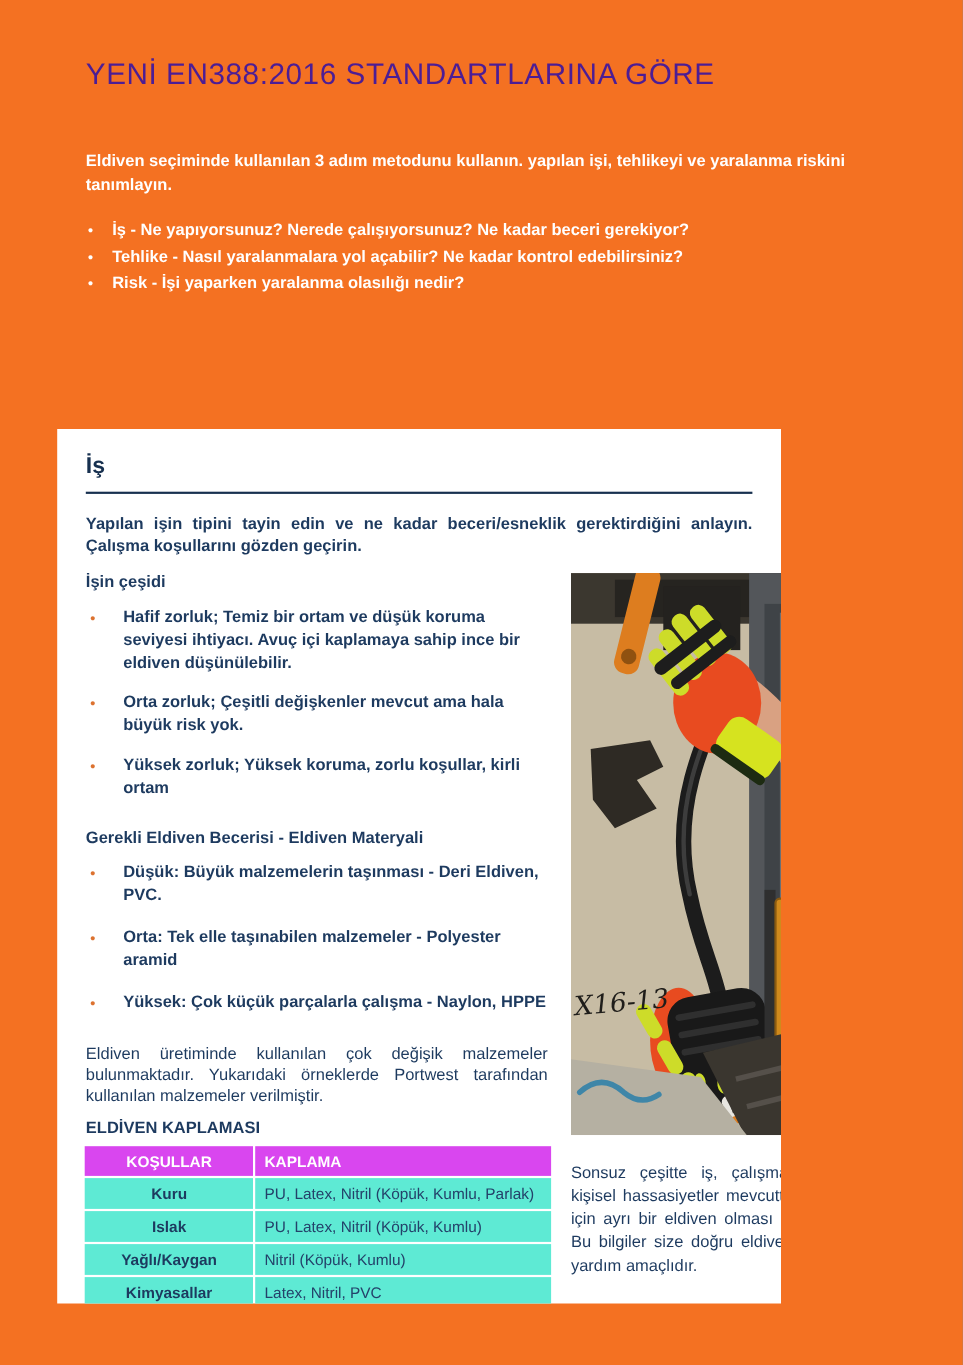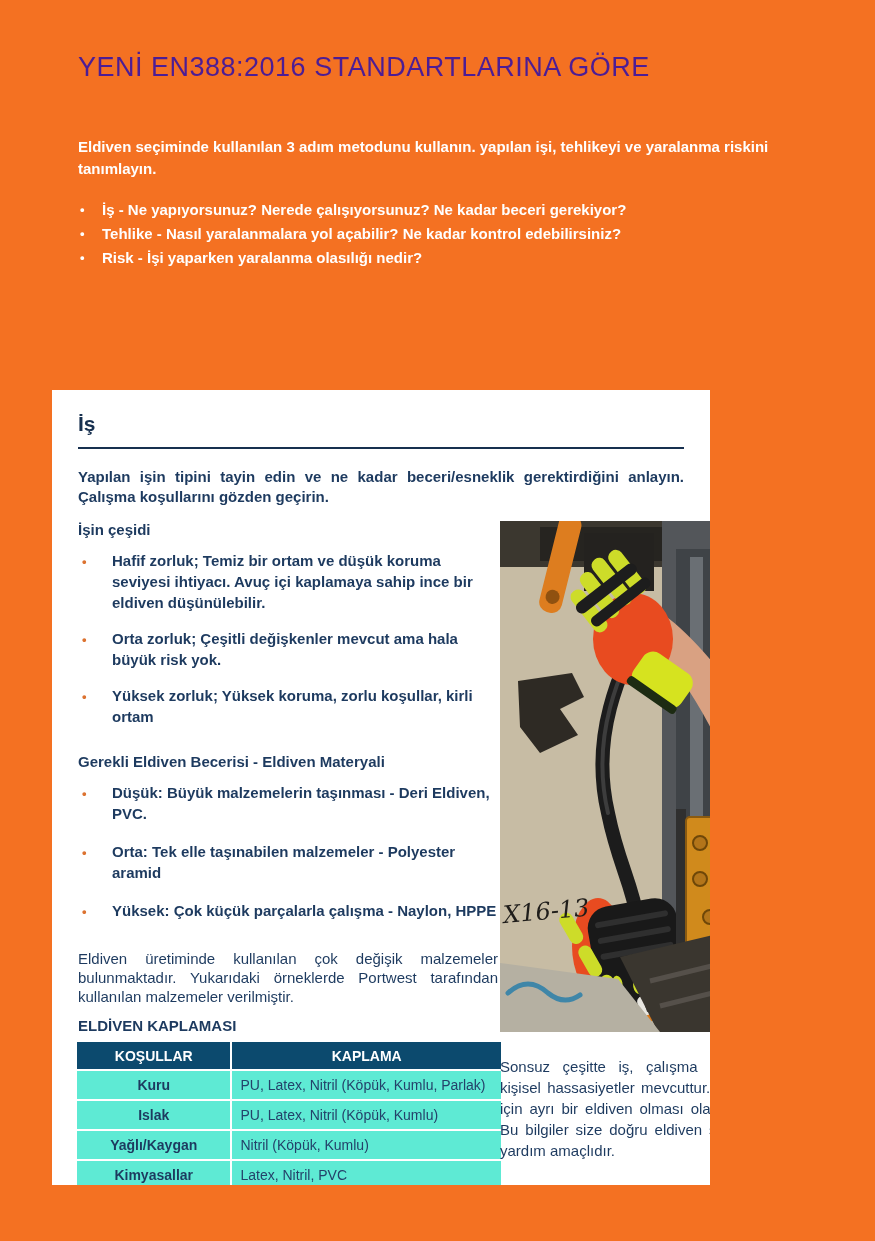--- a/index.html
+++ b/index.html
@@ -24,43 +24,43 @@
   
   .card {
     position:absolute; left:52px; top:390px; width:658px; height:795px;
     background:#ffffff; padding:22px 26px 20px 26px; color:#1d3a5f; overflow:hidden;
   }
   .section-title {
     font-size:21px; font-weight:700; color:#17304f;
     border-bottom:2px solid #17304f; padding-bottom:11px;
   }
   .lead { margin-top:18px; font-size:15px; line-height:20px; font-weight:700; text-align:justify; }
-  .columns { display:flex; margin-top:14px; gap:2px; }
+  .columns { display:flex; margin-top:14px; gap:21px; }
   .col-left { width:420px; }
   .col-right { width:281px; flex:0 0 281px; }
   h3.block-head, .table-title { font-size:15px; font-weight:700; color:#1d3a5f; }
   .orange-list { list-style:none; margin-top:12px; }
   .orange-list li {
     position:relative; padding-left:34px; font-size:15px; line-height:21px;
     font-weight:700; margin-bottom:15px;
   }
   .orange-list li::before {
     content:"•"; position:absolute; left:4px; top:1px; color:#dc7230; font-size:13px;
   }
   .skill-head { margin-top:26px; }
   .skill-list li { margin-bottom:17px; }
   .note { margin-top:28px; font-size:15px; line-height:19px; font-weight:400; text-align:justify; }
   .table-title { margin-top:11px; }
   table.coating { border-collapse:separate; border-spacing:2px; margin-top:6px; width:428px; margin-left:-3px; }
   table.coating th {
-    background:#0c4a6e; color:#ffffff; font-size:14px; font-weight:700;
+    background:#d946ef; color:#ffffff; font-size:14px; font-weight:700;
     height:27px; padding:0 8px;
   }
   table.coating th.c1 { text-align:center; width:152px; }
-  table.coating th.c2 { text-align:center; width:266px; }
+  table.coating th.c2 { text-align:left; width:266px; }
   table.coating td { background:#5eead4; height:28px; font-size:14px; padding:0 8px; }
   table.coating td.c1 { text-align:center; font-weight:700; color:#1d3a5f; }
   table.coating td.c2 { text-align:left; font-weight:400; color:#24426a; }
   .photo-frame { width:281px; height:511px; overflow:hidden; }
   .closing { margin-top:24px; font-size:15px; line-height:21px; font-weight:400; text-align:justify; }
 </style>
 </head>
 <body>
 
 <div class="page">

